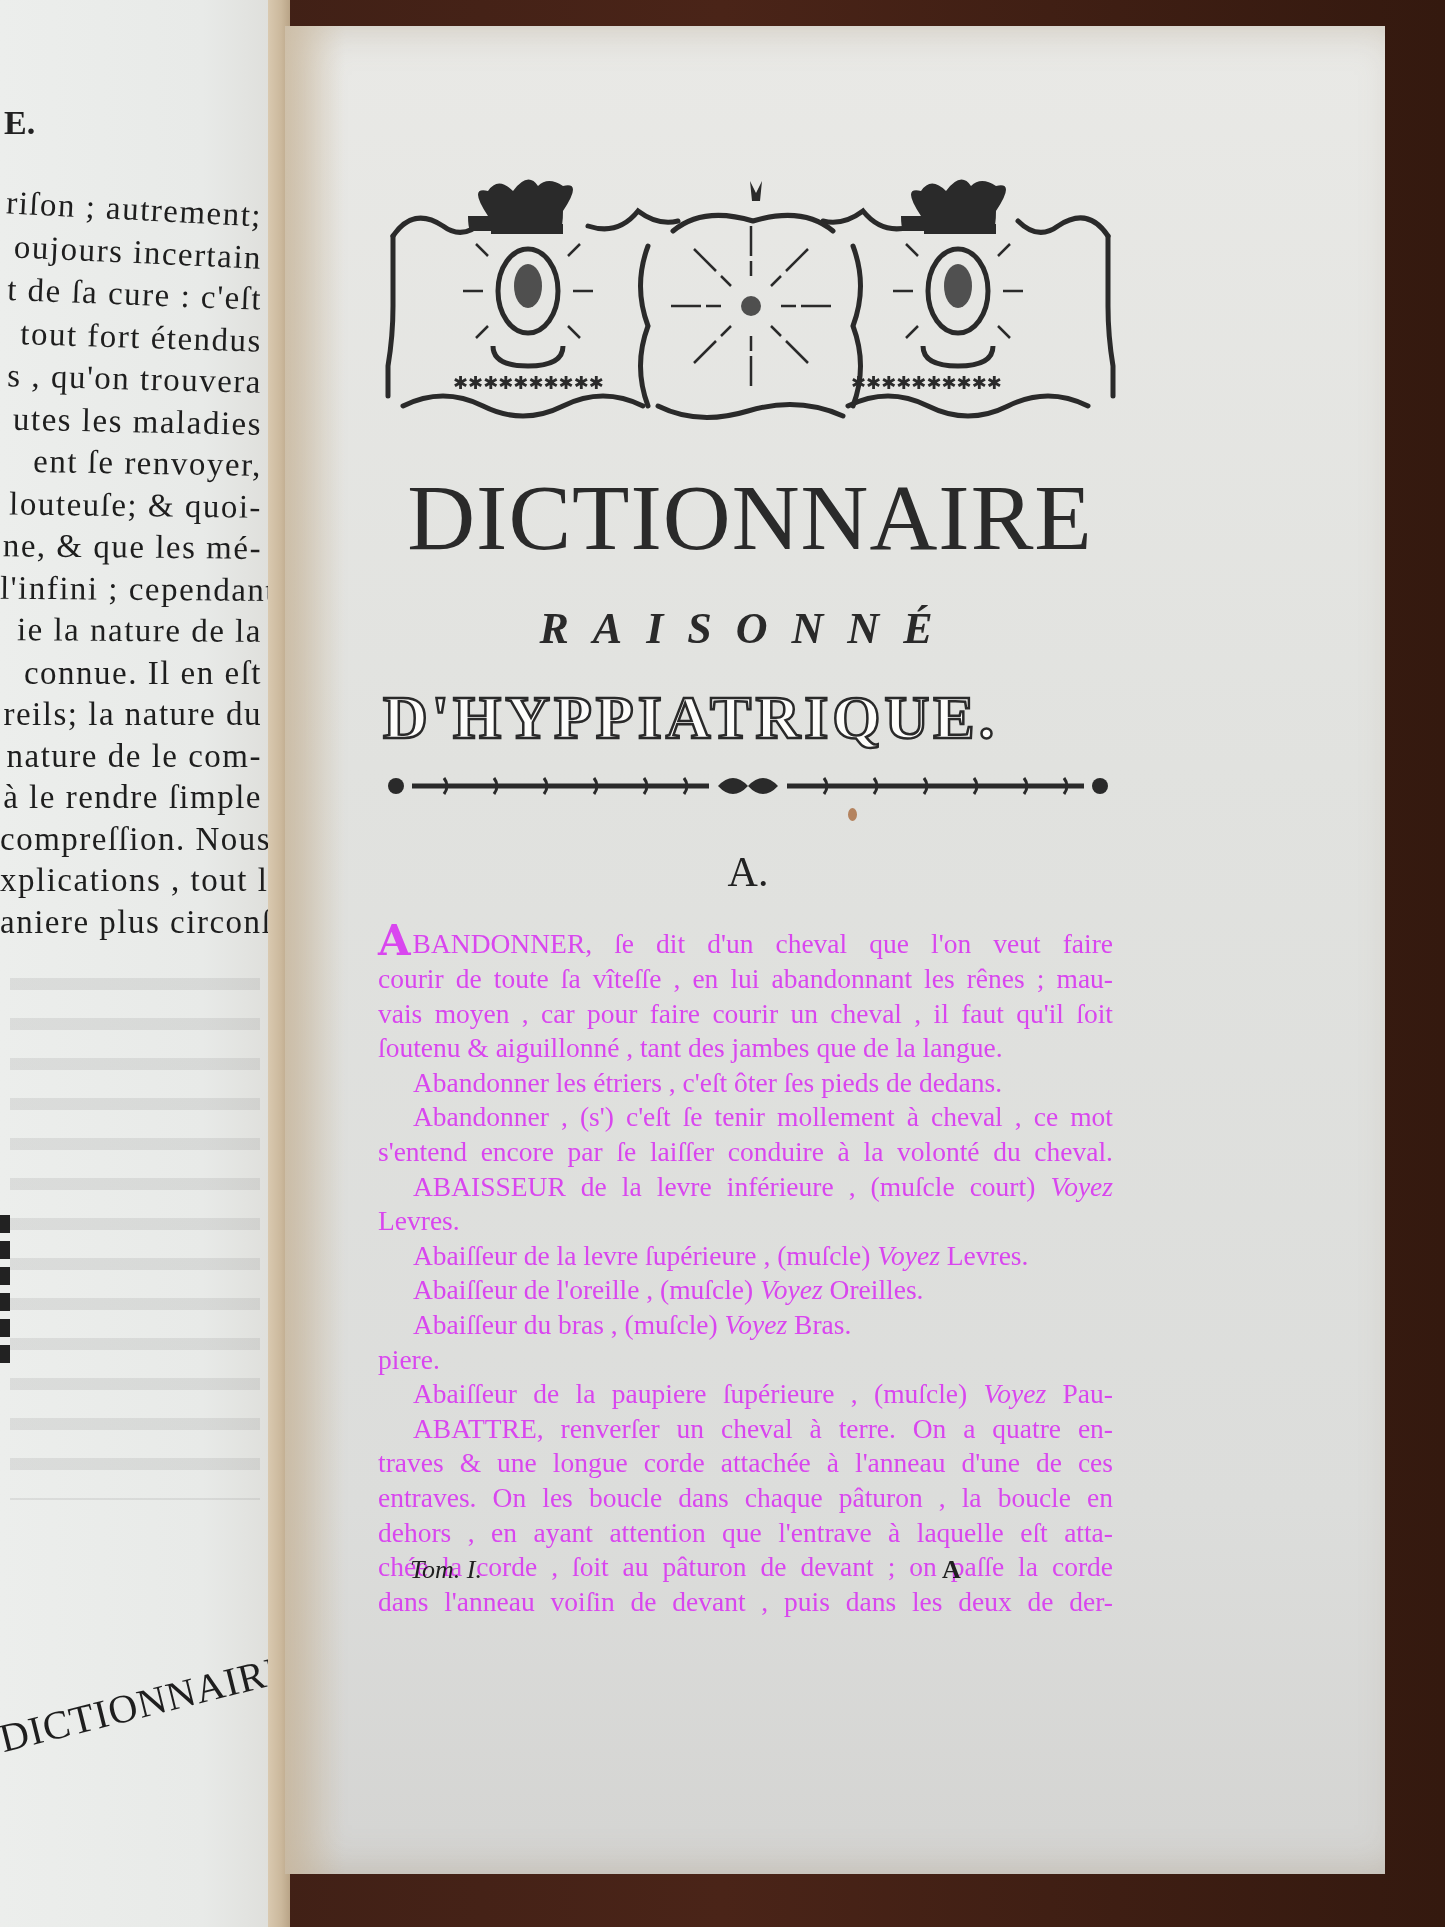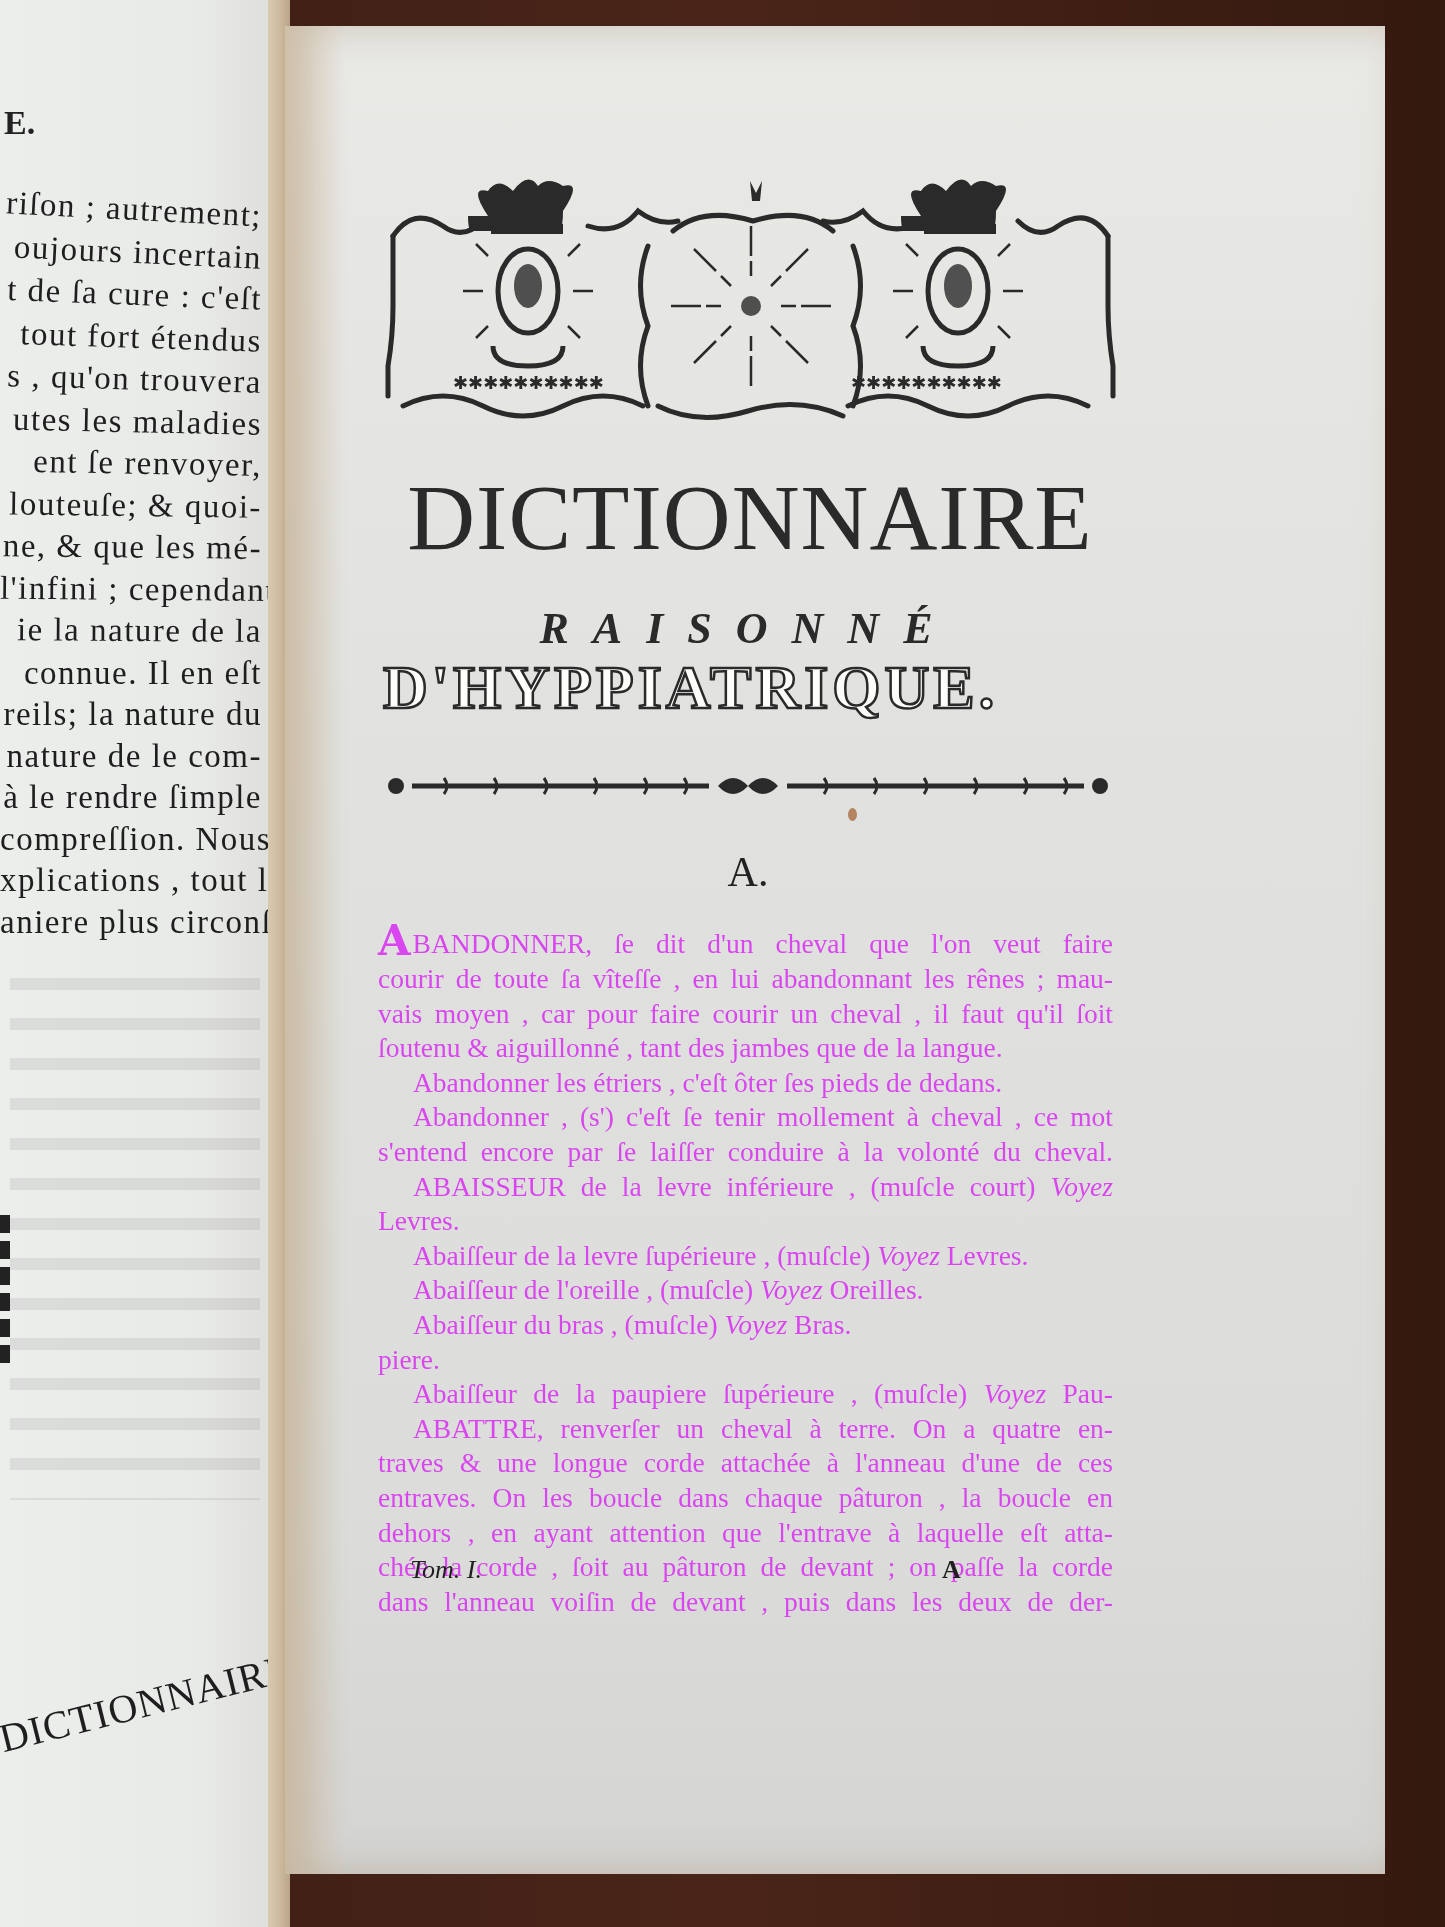--- a/index.html
+++ b/index.html
@@ -80,21 +80,21 @@
     position: absolute; left: -8px; top: 470px; width: 740px;
     text-align: center; font-size: 94px; color: #2a2a2a;
     letter-spacing: 1px; line-height: 1;
   }
   .subtitle {
     position: absolute; left: 0; top: 603px; width: 720px;
     text-align: center; font-size: 44px; color: #2a2a2a;
     font-style: italic; font-weight: bold; letter-spacing: 24px; font-family: Liberation Serif, serif;
   }
   .title2 {
-    position: absolute; left: -5px; top: 652px; width: 760px;
+    position: absolute; left: -5px; top: 682px; width: 760px;
     text-align: left; font-size: 62px; color: #fdfdfb;
     letter-spacing: 4px; font-weight: bold;
     -webkit-text-stroke: 2.5px #2a2a2a;
     padding-left: 0;
   }
   .divider {
     position: absolute; left: -4px; top: 772px; width: 728px; height: 28px;
   }
   .section-letter {
     position: absolute; left: 0; top: 848px; width: 720px;

